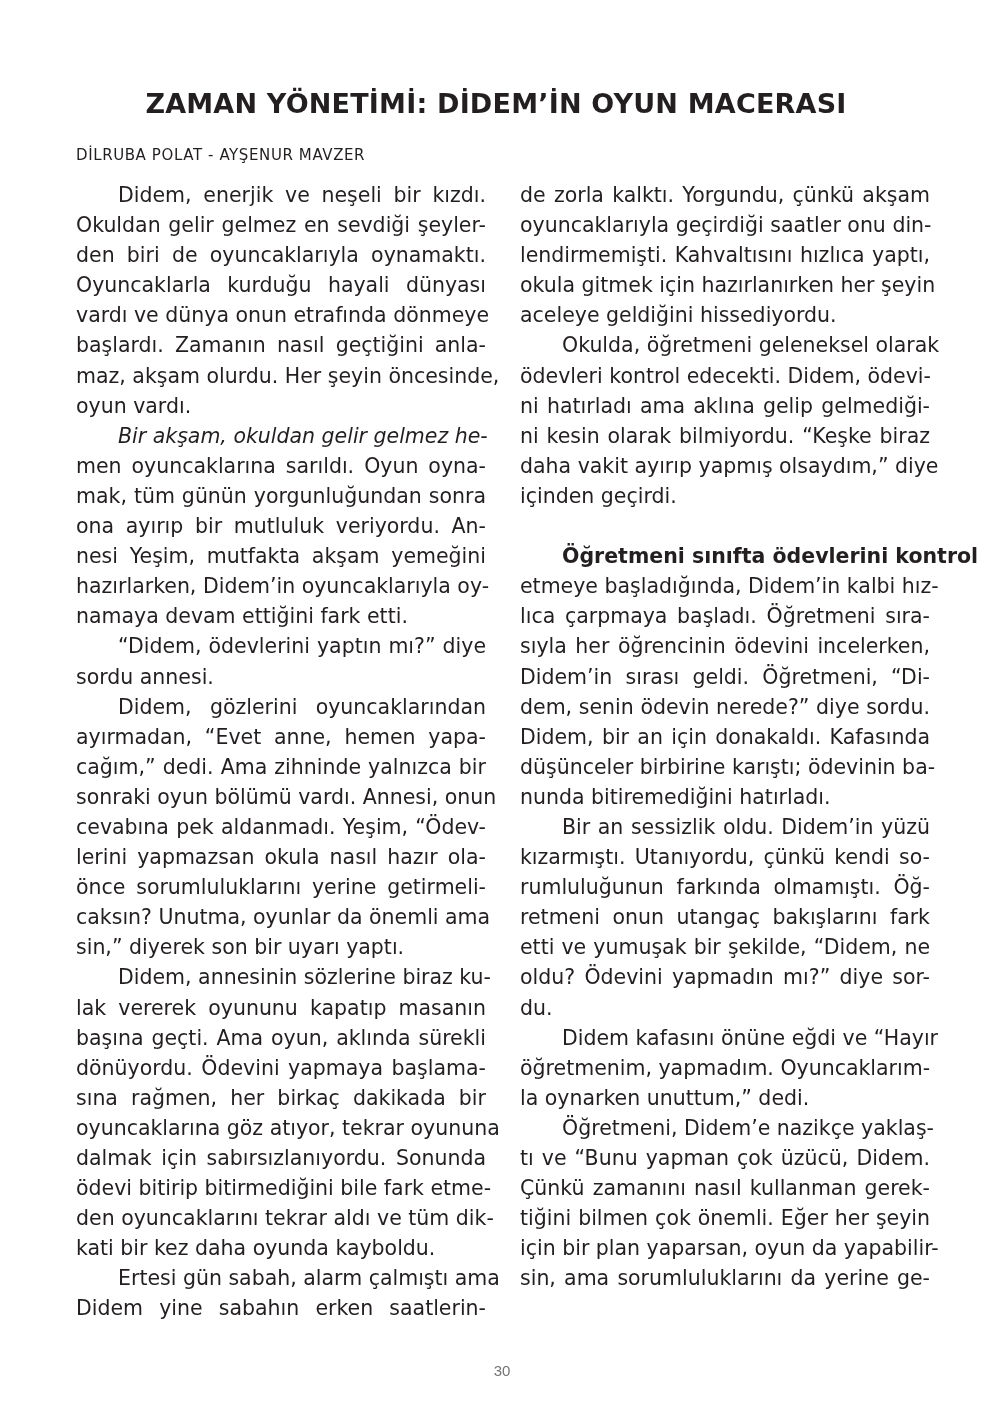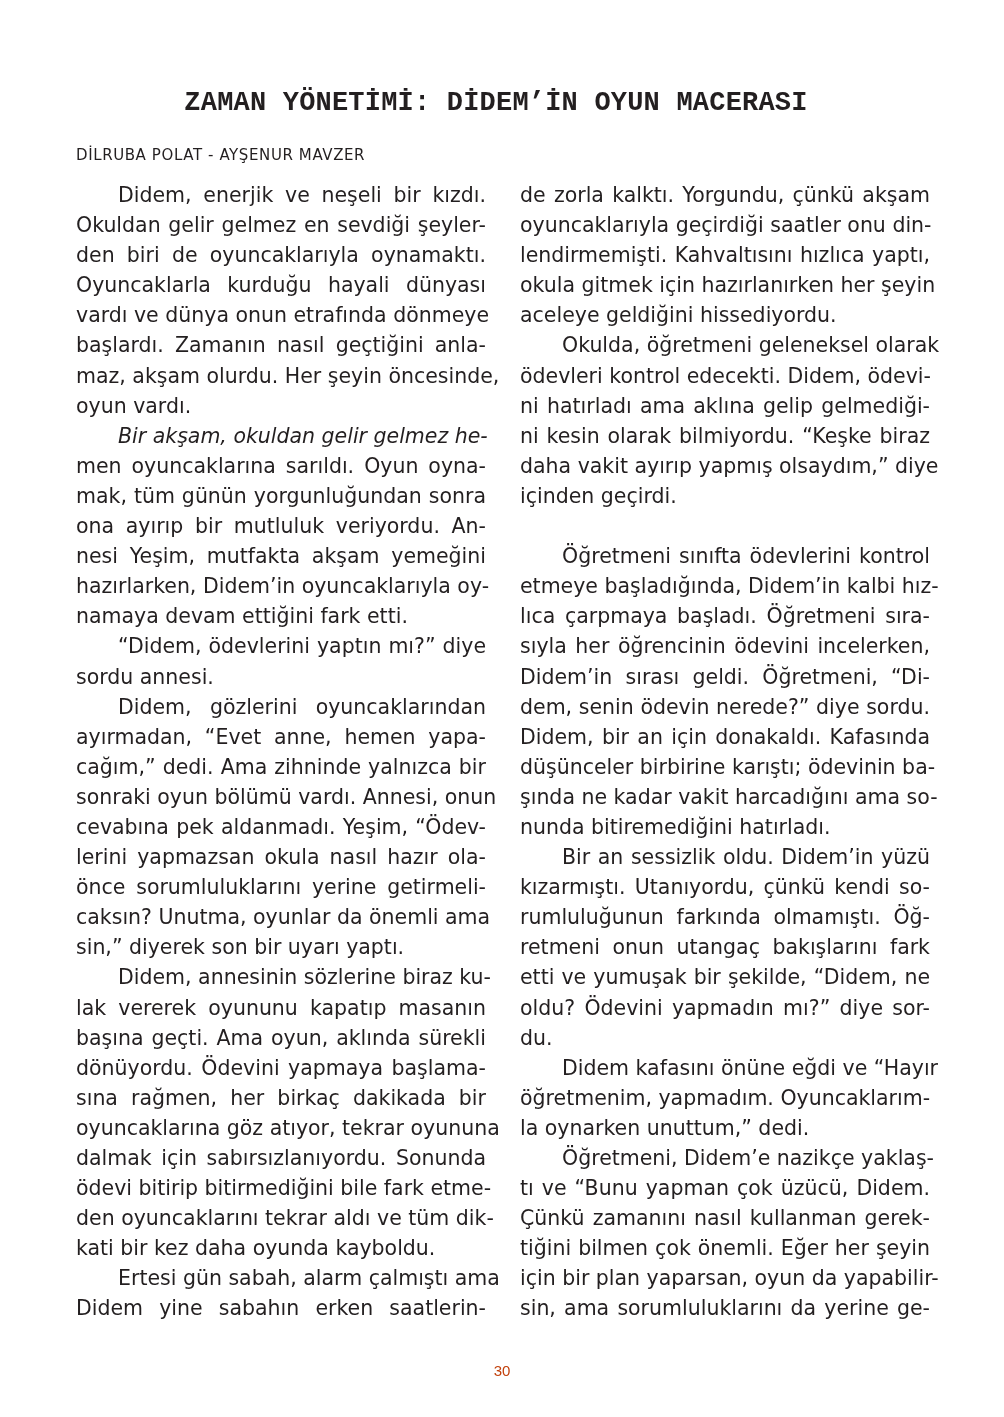--- a/index.html
+++ b/index.html
@@ -1,30 +1,30 @@
 <!DOCTYPE html>
 <html><head>
 <meta charset="utf-8">
 <style>
   html, body { margin: 0; padding: 0; background: #ffffff; }
   body { width: 1004px; height: 1417px; position: relative; overflow: hidden;
          font-family: "DejaVu Sans", "Liberation Sans", sans-serif; color: #231f20; }
   .title { position: absolute; left: 0; width: 992px; top: 70px; text-align: center;
-           font-size: 27px; font-weight: bold; letter-spacing: 0.2px; color: #231f20; font-family: Liberation Mono, monospace; }
+           font-size: 27px; font-weight: bold; letter-spacing: 0.2px; color: #231f20; }
   .authors { position: absolute; left: 76px; top: 146px; font-size: 15px; letter-spacing: 0.6px; }
   .col { position: absolute; top: 180px; width: 410px; font-size: 20.5px; }
   .col.left { left: 76px; }
   .col.right { left: 520px; }
   .line { height: 30.1px; line-height: 30.1px; white-space: nowrap;
           text-align: justify; text-align-last: justify; }
   .line.last { text-align-last: left; }
   .line.indent { text-indent: 42px; }
   .line.blank { height: 30.1px; }
   .page-number { position: absolute; left: 0; width: 1004px; top: 1362px; text-align: center;
-                 font-family: "Liberation Sans", sans-serif; font-size: 15px; color: #c2410c; }
+                 font-family: "Liberation Sans", sans-serif; font-size: 15px; color: #737373; }
 </style>
 </head>
 <body>
 
 <h1 class="title">ZAMAN YÖNETİMİ: DİDEM’İN OYUN MACERASI</h1>
 <div class="authors">DİLRUBA POLAT - AYŞENUR MAVZER</div>
 
 <div class="col left" id="col-left">
     <div class="line indent" style="text-align-last: justify;">Didem, enerjik ve neşeli bir kızdı.</div>
     <div class="line">Okuldan gelir gelmez en sevdiği şeyler-</div>
@@ -71,29 +71,28 @@
     <div class="line">lendirmemişti. Kahvaltısını hızlıca yaptı,</div>
     <div class="line">okula gitmek için hazırlanırken her şeyin</div>
     <div class="line last">aceleye geldiğini hissediyordu.</div>
     <div class="line indent" style="text-align-last: justify;">Okulda, öğretmeni geleneksel olarak</div>
     <div class="line">ödevleri kontrol edecekti. Didem, ödevi-</div>
     <div class="line">ni hatırladı ama aklına gelip gelmediği-</div>
     <div class="line">ni kesin olarak bilmiyordu. “Keşke biraz</div>
     <div class="line">daha vakit ayırıp yapmış olsaydım,” diye</div>
     <div class="line last">içinden geçirdi.</div>
     <div class="line blank"></div>
-    <div class="line indent" style="text-align-last: justify;">Öğretmeni sınıfta ödevlerini kontrol</div>
+    <div class="line indent" style="text-align-last: justify; font-weight: bold;">Öğretmeni sınıfta ödevlerini kontrol</div>
     <div class="line">etmeye başladığında, Didem’in kalbi hız-</div>
     <div class="line">lıca çarpmaya başladı. Öğretmeni sıra-</div>
     <div class="line">sıyla her öğrencinin ödevini incelerken,</div>
     <div class="line">Didem’in sırası geldi. Öğretmeni, “Di-</div>
     <div class="line">dem, senin ödevin nerede?” diye sordu.</div>
     <div class="line">Didem, bir an için donakaldı. Kafasında</div>
     <div class="line">düşünceler birbirine karıştı; ödevinin ba-</div>
-    <div class="line">şında ne kadar vakit harcadığını ama so-</div>
     <div class="line last">nunda bitiremediğini hatırladı.</div>
     <div class="line indent" style="text-align-last: justify;">Bir an sessizlik oldu. Didem’in yüzü</div>
     <div class="line">kızarmıştı. Utanıyordu, çünkü kendi so-</div>
     <div class="line">rumluluğunun farkında olmamıştı. Öğ-</div>
     <div class="line">retmeni onun utangaç bakışlarını fark</div>
     <div class="line">etti ve yumuşak bir şekilde, “Didem, ne</div>
     <div class="line">oldu? Ödevini yapmadın mı?” diye sor-</div>
     <div class="line last">du.</div>
     <div class="line indent" style="text-align-last: justify;">Didem kafasını önüne eğdi ve “Hayır</div>
     <div class="line">öğretmenim, yapmadım. Oyuncaklarım-</div>

